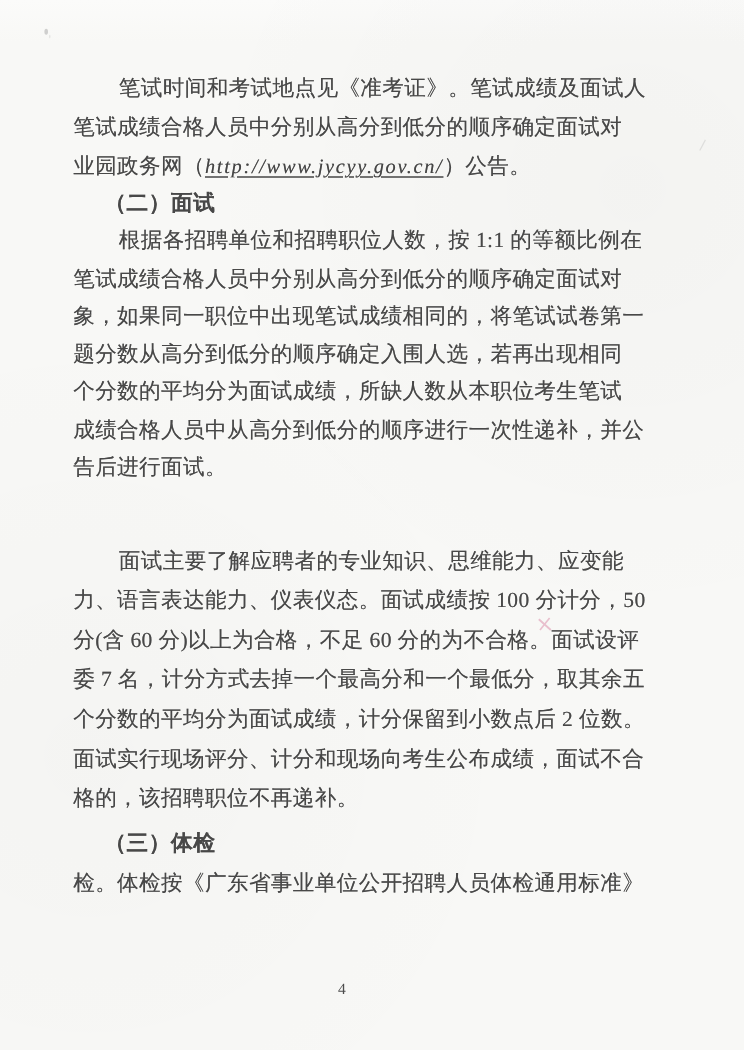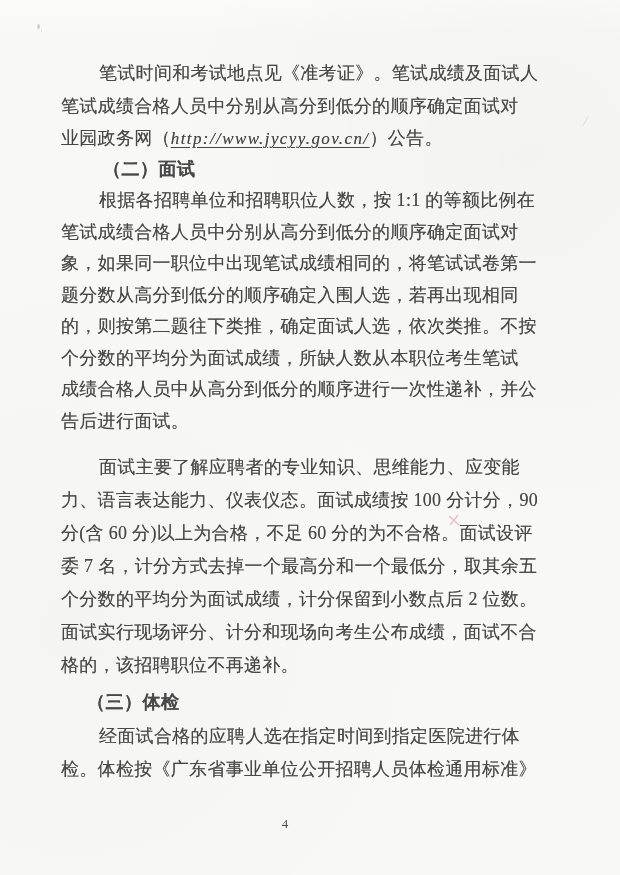--- a/index.html
+++ b/index.html
@@ -38,21 +38,21 @@
     position: absolute;
     left: 87px;
     font-size: 18px;
     font-weight: 600;
     line-height: 33px;
     white-space: nowrap;
     letter-spacing: 0.5px;
     text-shadow: 0 0 0.5px rgba(50,50,50,0.6);
   }
   .p1 { top: 57px;  line-height: 32.5px; }
-  .h1 { top: 153px; margin-left: 16px; }
+  .h1 { top: 153px; }
   .p2 { top: 185px; line-height: 31.5px; }
   .p3 { top: 451px; line-height: 33px; }
   .h2 { top: 686px; }
   .p4 { top: 720px; line-height: 33px; }
   .url {
     font-size: 17px;
     letter-spacing: 1.4px;
     text-decoration: underline;
     text-underline-offset: 3px;
     color: #454545;
@@ -111,40 +111,38 @@
     <div class="line"><span>业园政务网（</span><span class="url">http://www.jycyy.gov.cn/</span><span>）公告。</span></div>
   </div>
 
   <div class="heading h1">（二）面试</div>
 
   <div class="para p2">
     <div class="line indent">根据各招聘单位和招聘职位人数，按 1:1 的等额比例在</div>
     <div class="line">笔试成绩合格人员中分别从高分到低分的顺序确定面试对</div>
     <div class="line">象，如果同一职位中出现笔试成绩相同的，将笔试试卷第一</div>
     <div class="line">题分数从高分到低分的顺序确定入围人选，若再出现相同</div>
-    <div class="line">的，则按第二题往下类推，确定面试人选，依次类推。不按</div>
     <div class="line">个分数的平均分为面试成绩，所缺人数从本职位考生笔试</div>
     <div class="line">成绩合格人员中从高分到低分的顺序进行一次性递补，并公</div>
     <div class="line">告后进行面试。</div>
   </div>
 
   <div class="para p3">
     <div class="line indent">面试主要了解应聘者的专业知识、思维能力、应变能</div>
-    <div class="line">力、语言表达能力、仪表仪态。面试成绩按 100 分计分，90</div>
+    <div class="line">力、语言表达能力、仪表仪态。面试成绩按 100 分计分，50</div>
     <div class="line">分(含 60 分)以上为合格，不足 60 分的为不合格。面试设评</div>
     <div class="line">委 7 名，计分方式去掉一个最高分和一个最低分，取其余五</div>
     <div class="line">个分数的平均分为面试成绩，计分保留到小数点后 2 位数。</div>
     <div class="line">面试实行现场评分、计分和现场向考生公布成绩，面试不合</div>
     <div class="line">格的，该招聘职位不再递补。</div>
   </div>
 
   <div class="heading h2">（三）体检</div>
 
   <div class="para p4">
-    <div class="line indent">经面试合格的应聘人选在指定时间到指定医院进行体</div>
     <div class="line">检。体检按《广东省事业单位公开招聘人员体检通用标准》</div>
   </div>
 
   <div class="pink-mark">
     <svg width="14" height="14" viewBox="0 0 14 14">
       <line x1="2" y1="3" x2="12" y2="12" stroke="#dd92ad" stroke-width="1.6"></line>
       <line x1="11" y1="2" x2="3" y2="12" stroke="#dd92ad" stroke-width="1.4"></line>
     </svg>
   </div>
 

